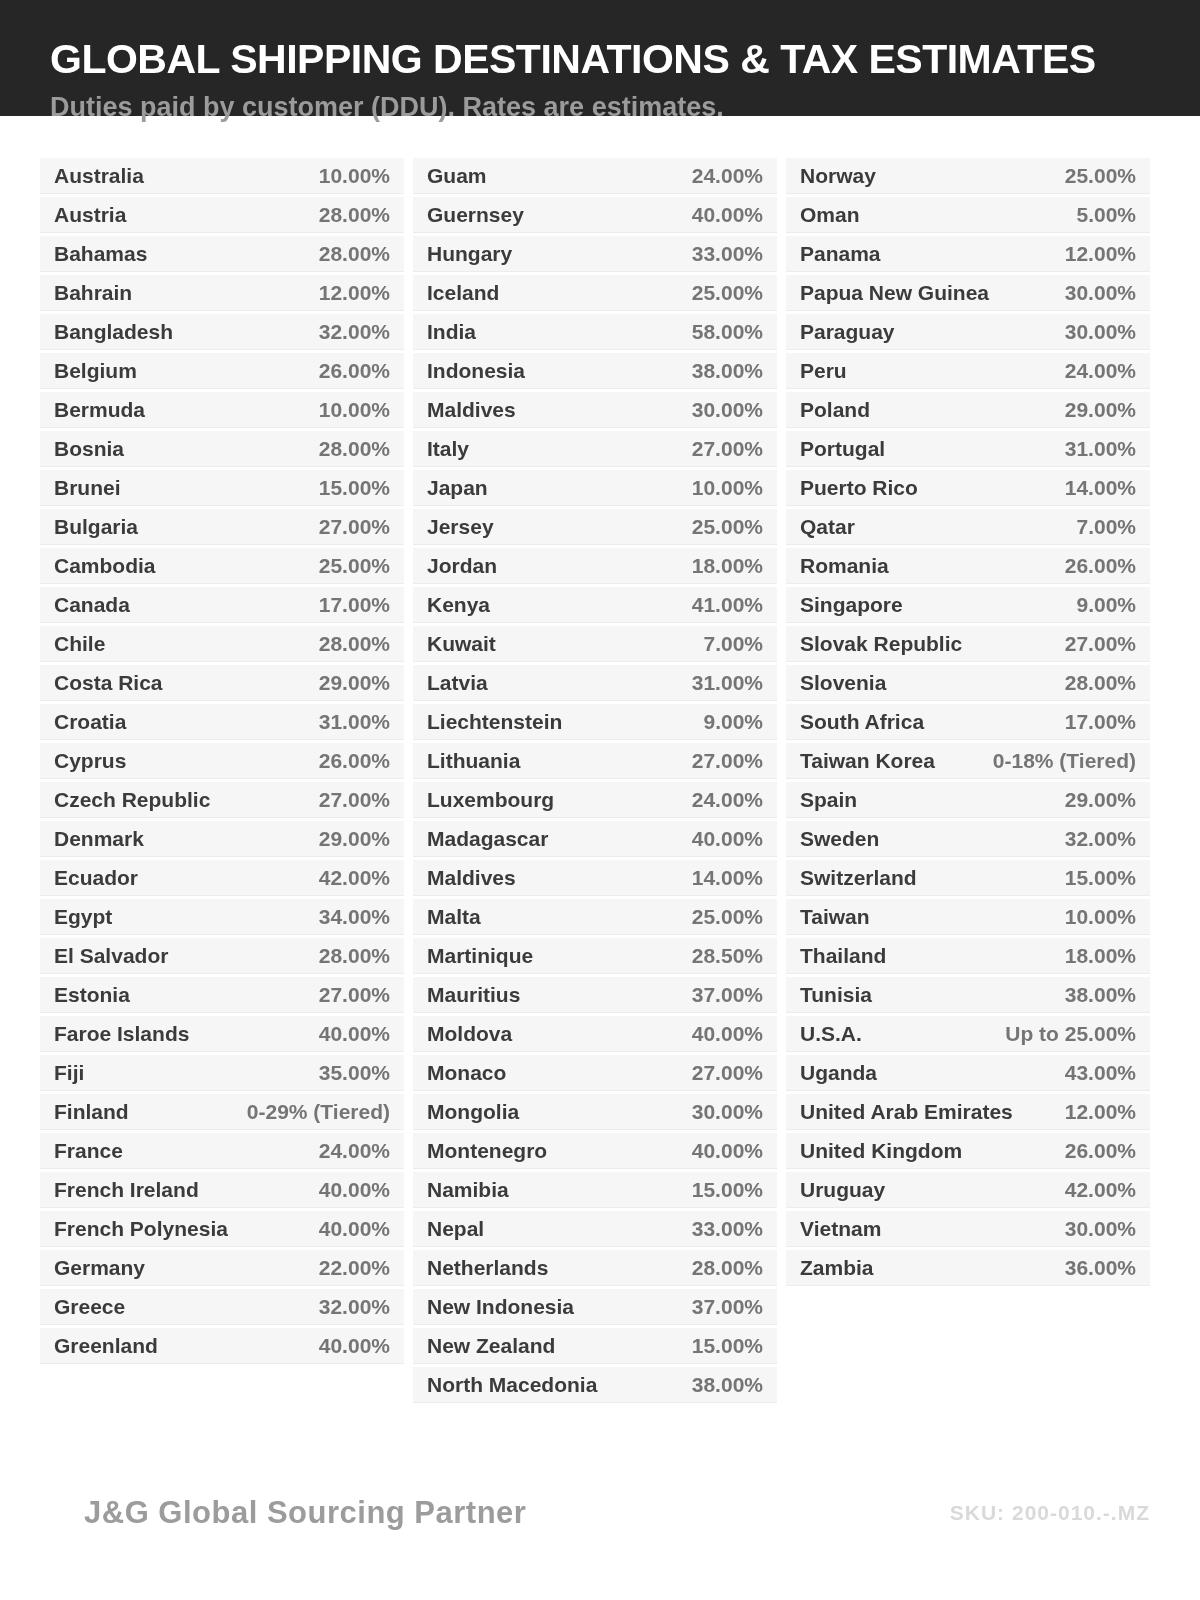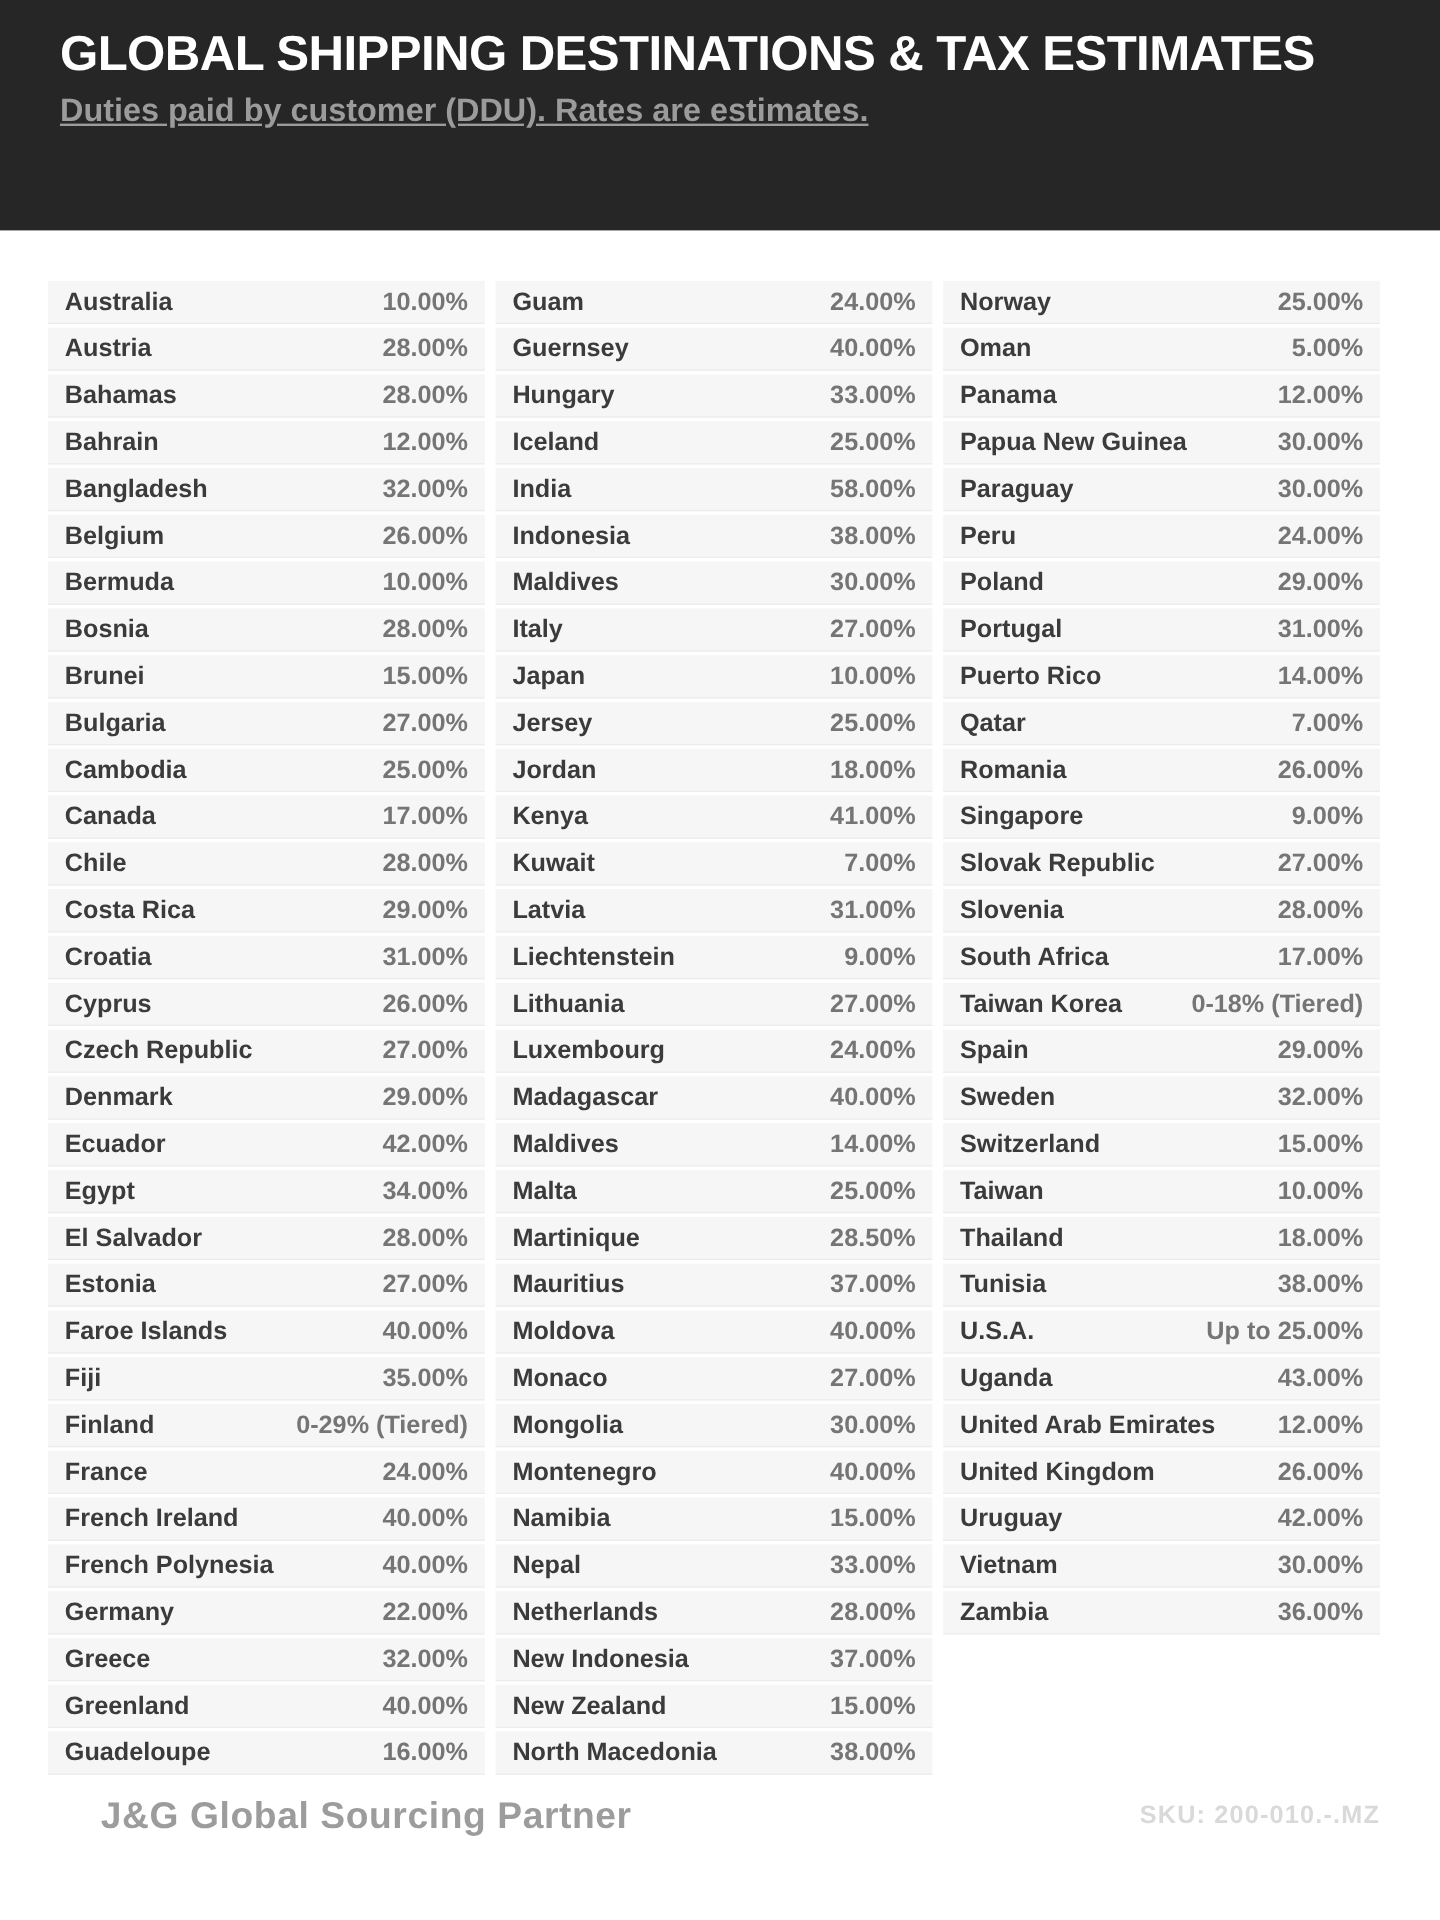--- a/index.html
+++ b/index.html
@@ -8,37 +8,36 @@
     position: relative;
     width: 1200px;
     height: 1600px;
     background: #ffffff;
     font-family: "Liberation Sans", "DejaVu Sans", sans-serif;
     overflow: hidden;
   }
   .header {
     background: #262626;
     width: 1200px;
-    height: 192px;
-    padding: 21px 50px 0 50px;
+    height: 116px;
+    padding: 36px 50px 0 50px;
   }
   .title {
     color: #ffffff;
     font-size: 41px;
     font-weight: 800;
     letter-spacing: -0.5px;
     white-space: nowrap;
   }
   .subtitle {
     color: #9b9b9b;
     font-size: 27px;
     font-weight: 700;
     margin-top: 9px;
     white-space: nowrap;
-    text-decoration: underline;
   }
   .table-area {
     margin: 42px 50px 0 40px;
     display: grid;
     grid-template-columns: repeat(3, 1fr);
     column-gap: 9px;
     align-items: start;
   }
   .row {
     display: flex;
@@ -214,24 +213,20 @@
           <span class="rate">22.00%</span>
         </div>
         <div class="row">
           <span class="country">Greece</span>
           <span class="rate">32.00%</span>
         </div>
         <div class="row">
           <span class="country">Greenland</span>
           <span class="rate">40.00%</span>
         </div>
-        <div class="row">
-          <span class="country">Guadeloupe</span>
-          <span class="rate">16.00%</span>
-        </div>
       </div>
     <div class="col">
         <div class="row">
           <span class="country">Guam</span>
           <span class="rate">24.00%</span>
         </div>
         <div class="row">
           <span class="country">Guernsey</span>
           <span class="rate">40.00%</span>
         </div>

